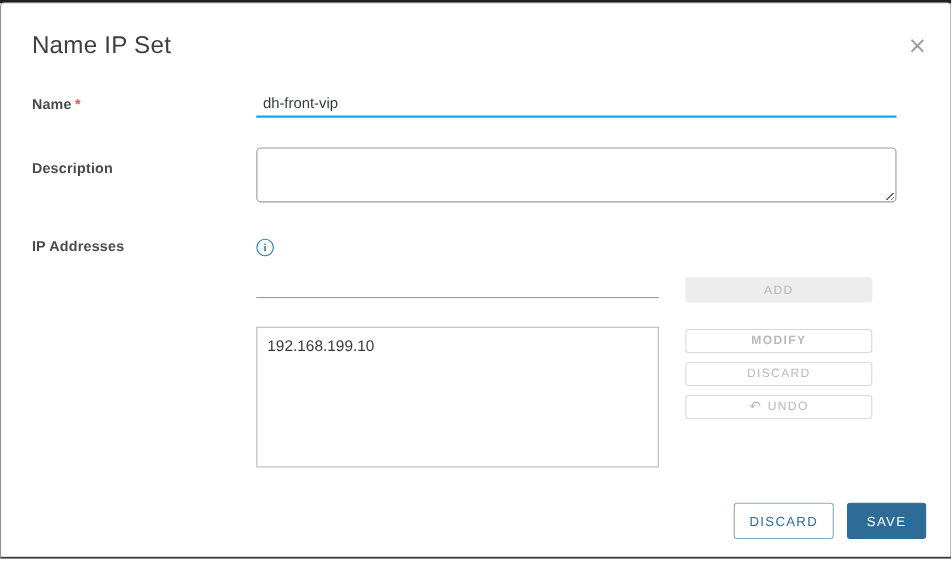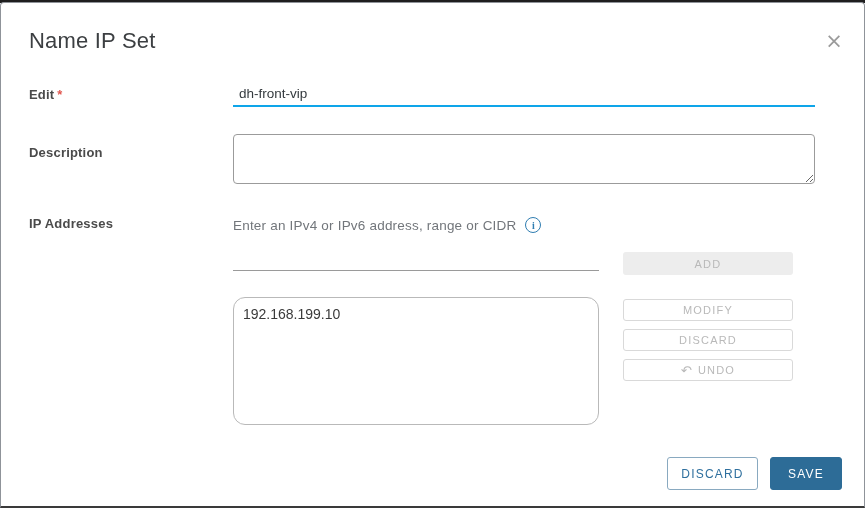--- a/index.html
+++ b/index.html
@@ -86,28 +86,28 @@
     display: flex; align-items: center; justify-content: center; text-align: center;
   }
   .add-btn {
     position: absolute; left: 622px; top: 249px; width: 170px; height: 23px;
     background: #ededed; border: none; color: #b9b9b9;
   }
   .side-btn {
     position: absolute; left: 622px; width: 170px; height: 22px;
     background: #ffffff; border: 1px solid #d9d9d9; color: #b9b9b9;
   }
-  .modify-btn { top: 296px; }
+  .modify-btn { top: 296px; font-weight: bold; }
   .remove-btn { top: 326px; }
   .undo-btn   { top: 356px; gap: 5px; }
   .undo-glyph { font-size: 13px; line-height: 1; font-family: "DejaVu Sans", sans-serif; }
 
   .ip-listbox {
     position: absolute; left: 232px; top: 294px; width: 366px; height: 128px;
-    border: 1px solid #b9b9b9; border-radius: 12px;
+    border: 1px solid #b9b9b9; border-radius: 0;
     background: #ffffff; overflow: auto; padding: 7px 9px;
   }
   .ip-entry {
     font-size: 14px; color: #3a3a3a; line-height: 18px; cursor: default;
   }
 
   .discard-btn {
     position: absolute; left: 666px; top: 454px; width: 91px; height: 33px;
     background: #ffffff; border: 1px solid #89a9c0; color: #2e6f9e;
     font-size: 12px;
@@ -124,31 +124,30 @@
 <div class="frame">
   <div class="topbar"></div>
 
   <div class="dialog">
 
     <div class="title">Name IP Set</div>
 
     <button class="close-btn">×</button>
 
     <div class="field-label" style="top: 84px;">
-      <span>Edit</span><span class="required">*</span>
+      <span>Name</span><span class="required">*</span>
     </div>
     <input class="name-input" type="text" value="dh-front-vip" style="">
 
     <div class="field-label" style="top: 132px; margin-top: 10px;">Description</div>
     <textarea class="description-textarea" style=""></textarea>
 
     <div class="field-label" style="top: 213px;">IP Addresses</div>
 
     <div class="ip-hint-row">
-      <span class="ip-hint">Enter an IPv4 or IPv6 address, range or CIDR</span>
       <span class="info-icon">i</span>
     </div>
 
     <input class="ip-input" type="text" value="" style="">
 
     <button class="btn add-btn">ADD</button>
 
     <div class="ip-listbox">
       <div class="ip-entry">192.168.199.10</div>
     </div>

